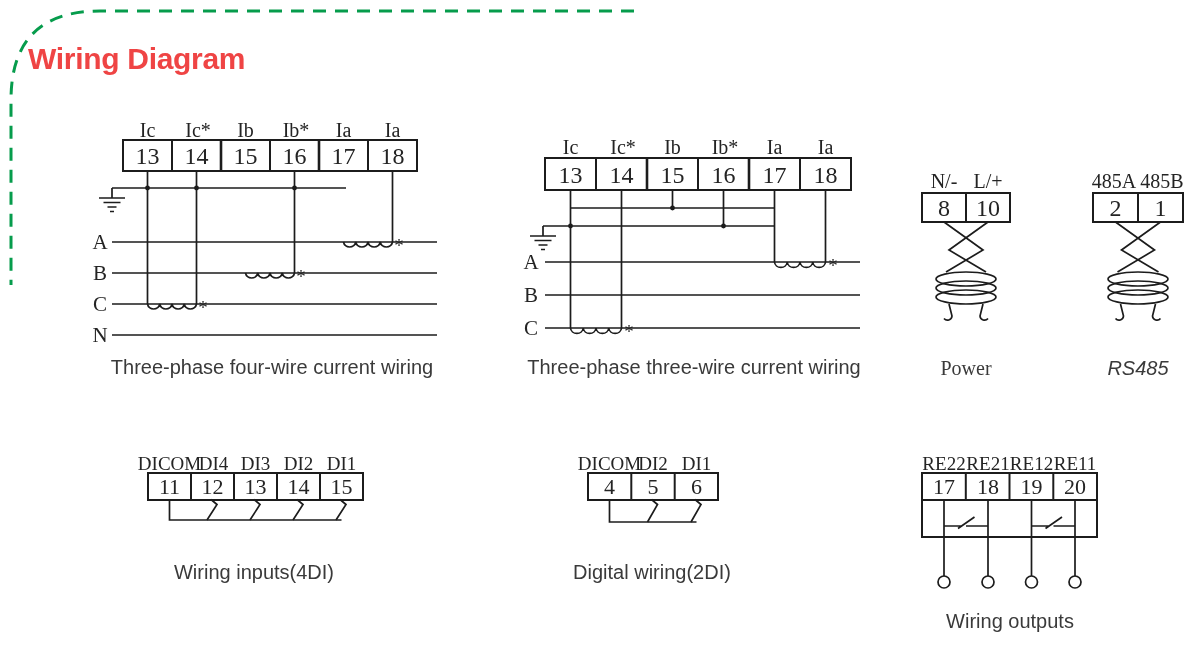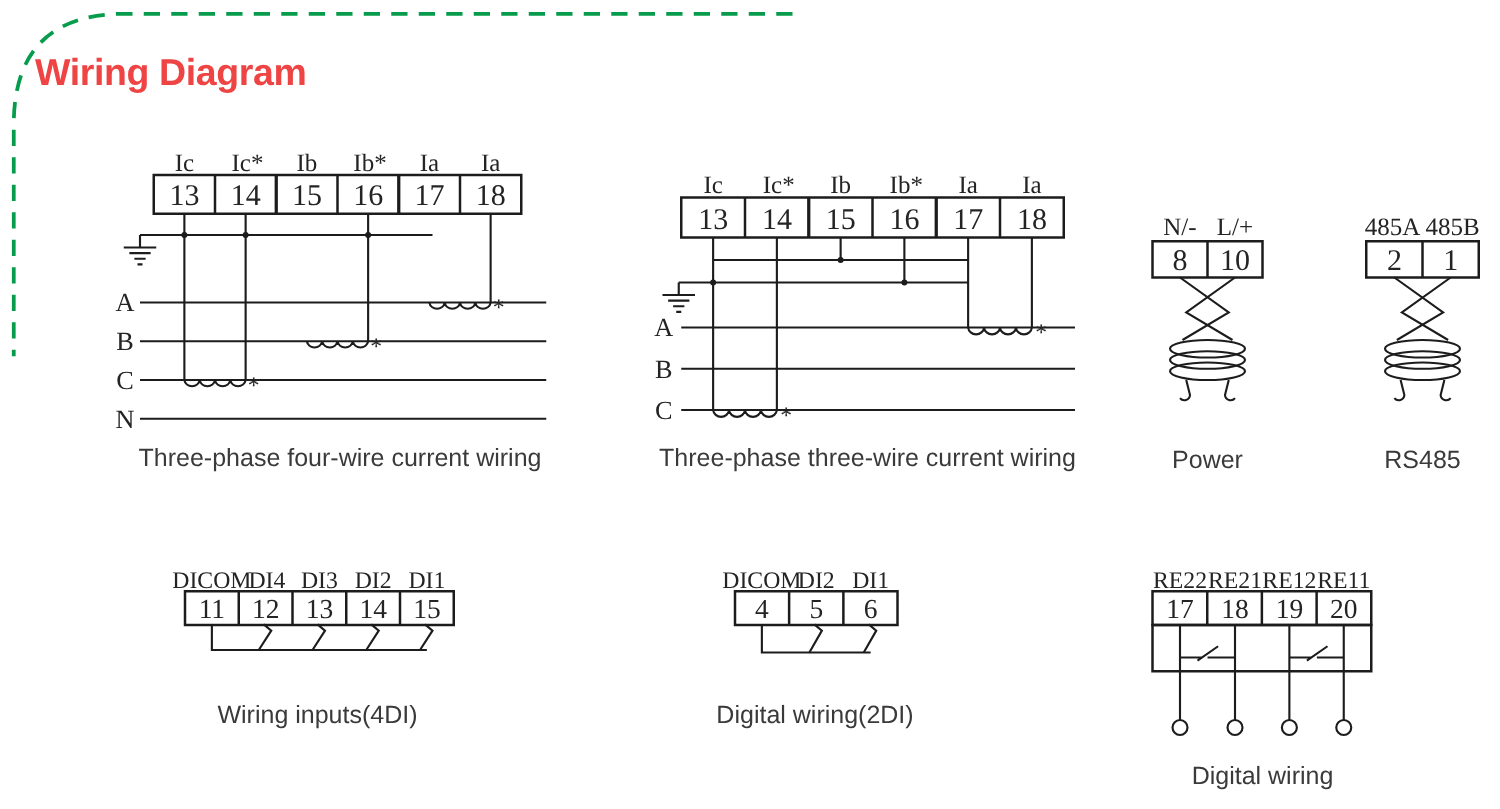--- a/index.html
+++ b/index.html
@@ -208,19 +208,19 @@
     <circle class="white" cx="944" cy="582" r="6"></circle>
     <circle class="white" cx="988" cy="582" r="6"></circle>
     <circle class="white" cx="1031.5" cy="582" r="6"></circle>
     <circle class="white" cx="1075" cy="582" r="6"></circle>
   </g>
 </svg>
 
 <div class="title">Wiring Diagram</div>
 <div class="caption" style="left:694px;top:356px;">Three-phase three-wire current wiring</div>
 <div class="caption" style="left:272px;top:356px;">Three-phase four-wire current wiring</div>
-<div class="caption" style="left:966px;top:357px;">Power</div>
-<div class="caption" style="left:1138px;top:357px;">RS485</div>
+<div class="caption" style="left:966px;top:357px;font-family:Liberation Serif, serif;">Power</div>
+<div class="caption" style="left:1138px;top:357px;font-style:italic;">RS485</div>
 <div class="caption" style="left:254px;top:561px;">Wiring inputs(4DI)</div>
 <div class="caption" style="left:652px;top:561px;">Digital wiring(2DI)</div>
-<div class="caption" style="left:1010px;top:610px;">Digital wiring</div>
+<div class="caption" style="left:1010px;top:610px;">Wiring outputs</div>
 
 </div>
 
 </body></html>

